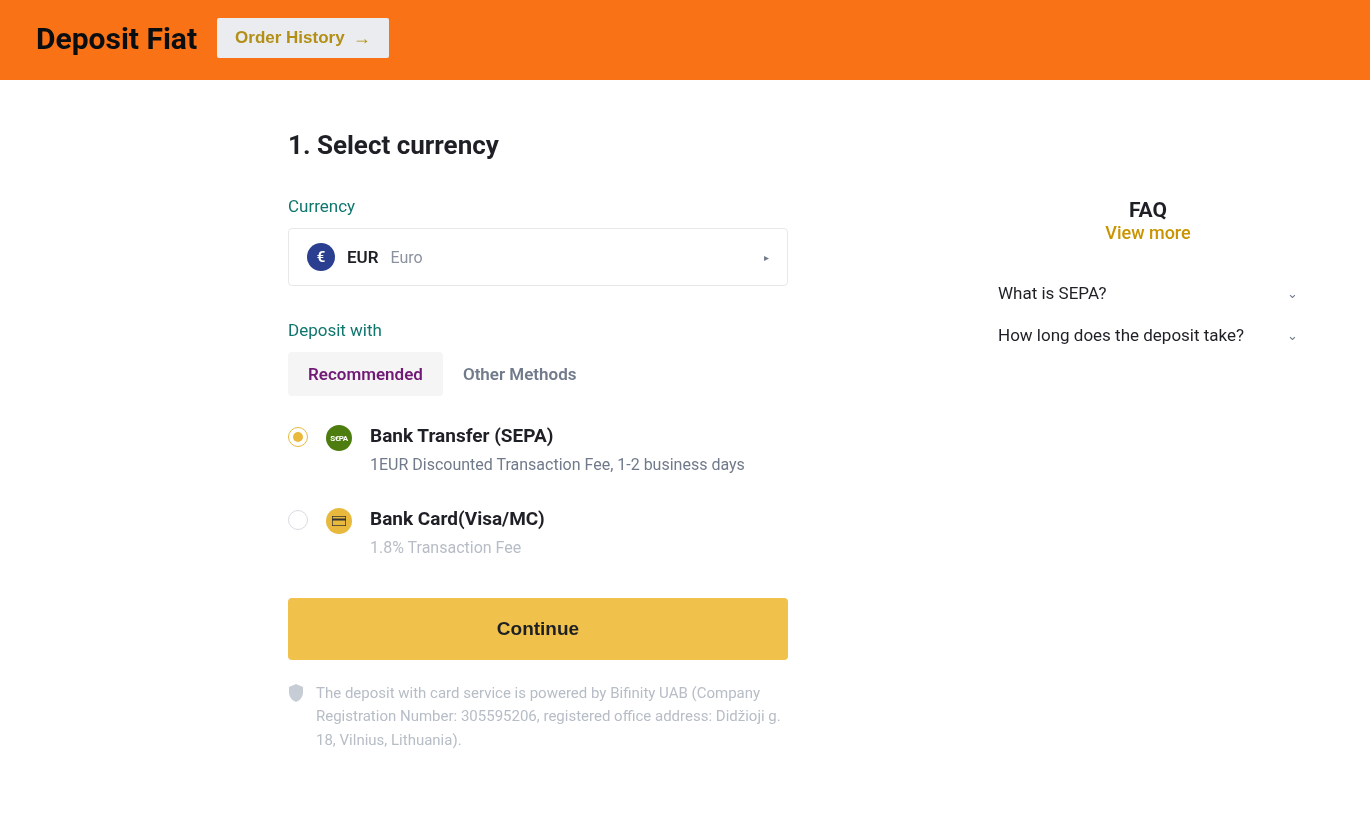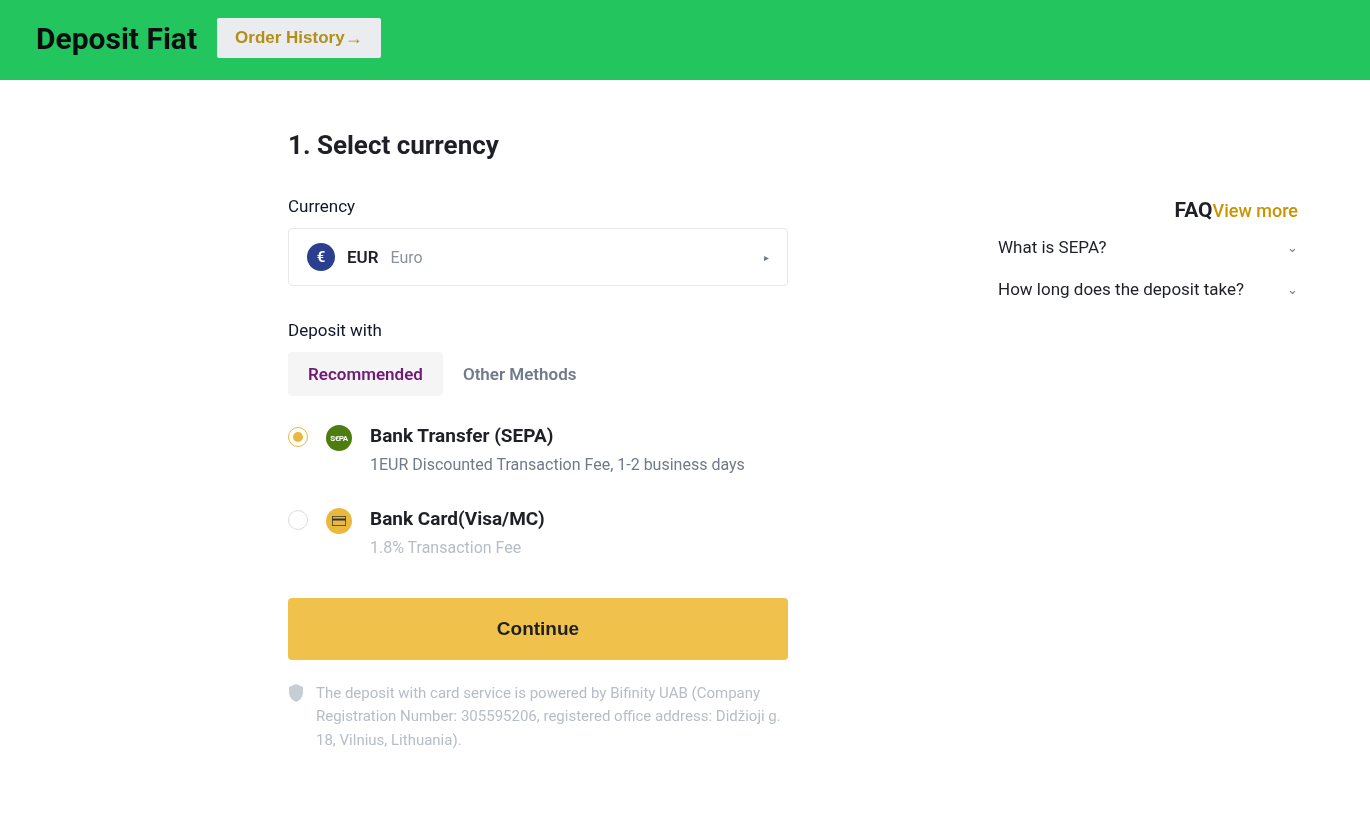--- a/index.html
+++ b/index.html
@@ -4,40 +4,41 @@
 <style>
   * { box-sizing: border-box; margin: 0; padding: 0; }
   body {
     font-family: -apple-system, BlinkMacSystemFont, "Segoe UI", Roboto, Helvetica, Arial, sans-serif;
     background: #fff;
     color: #1e2026;
     width: 1370px;
   }
 
   .header {
-    background: #22c55e;
+    background: #f97316;
     padding: 18px 36px 22px 36px;
     display: flex;
     align-items: center;
     gap: 20px;
   }
   .header h1 {
     font-size: 30px;
     font-weight: 700;
     color: #0b0e11;
   }
   .order-history-btn {
     background: #eaecef;
     border: none;
     padding: 10px 18px;
     font-size: 17px;
     font-weight: 600;
     color: #b38f16;
     display: inline-flex;
     align-items: center;
+    gap: 8px;
     cursor: pointer;
     border-radius: 2px;
   }
   .order-history-btn .arrow {
     font-size: 18px;
     line-height: 1;
   }
 
   .content {
     display: flex;
@@ -52,21 +53,21 @@
 
   .step-title {
     font-size: 26px;
     font-weight: 700;
     color: #1e2026;
     margin-bottom: 36px;
   }
 
   .field-label {
     font-size: 17px;
-    color: #0f172a;
+    color: #0f766e;
     margin-bottom: 12px;
   }
 
   .currency-select {
     border: 1px solid #e6e8ea;
     border-radius: 4px;
     padding: 14px 18px;
     display: flex;
     align-items: center;
     gap: 12px;
@@ -168,23 +169,24 @@
   }
 
   .faq-col {
     margin-left:auto;
     margin-right:36px;
     width:300px;
     padding-top:68px;
   }
   .faq-header {
     display:flex;
-    justify-content:flex-end;
+    justify-content:center;
     align-items:center;
-    margin-bottom:15px;
+    margin-bottom:40px;
+    flex-direction:column;
   }
   .faq-title { font-size:21px; font-weight:700; color:#1e2026; }
   .view-more { font-size:18px; color:#c99400; font-weight:500; cursor:pointer; }
   .faq-item {
     display:flex;
     justify-content:space-between;
     align-items:center;
     font-size:17px;
     color:#1e2026;
     margin-bottom:22px;

